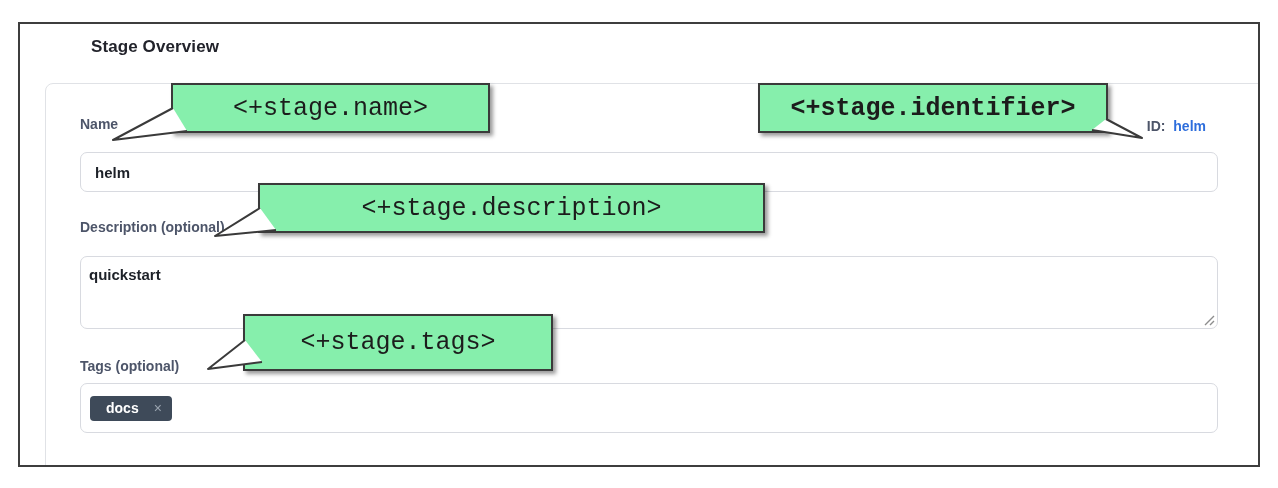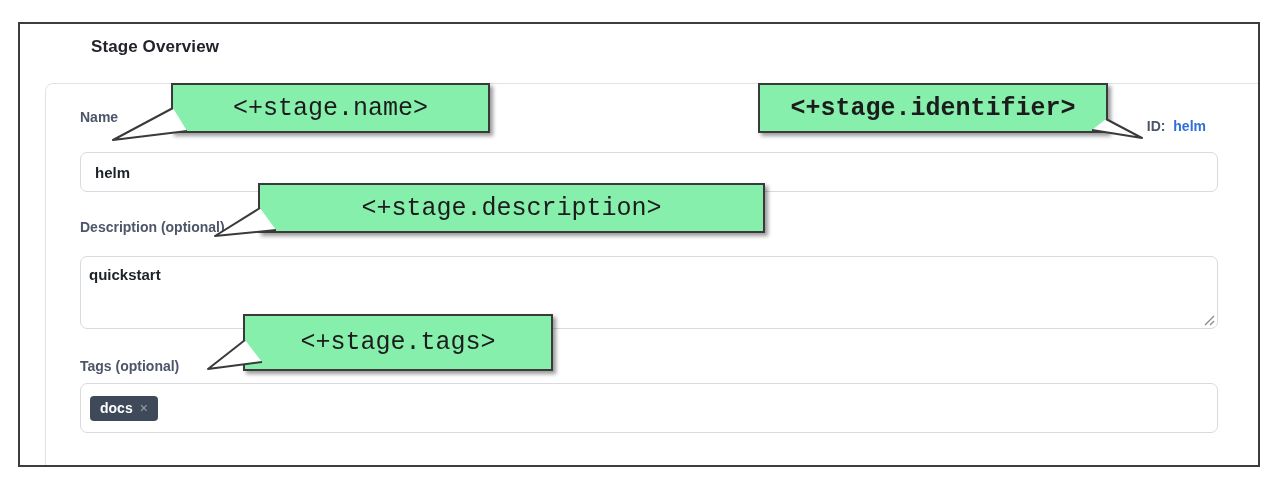--- a/index.html
+++ b/index.html
@@ -10,21 +10,21 @@
     border: 2px solid #3d3d3d; background: #fff; overflow: hidden; }
 
   .section-title { position: absolute; left: 25px; top: 13px; font-size: 17px;
     font-weight: 700; color: #22232b; letter-spacing: .1px; margin-left: 46px; }
 
   .card { position: absolute; left: 25px; top: 59px; width: 1260px; height: 440px;
     border: 1px solid #e0e2e6; border-radius: 8px; background: #fff; }
 
   .field-label { position: absolute; font-size: 14px; font-weight: 600;
     color: #4d5569; z-index: 2; }
-  .lbl-name { left: 60px; top: 85px; }
+  .lbl-name { left: 60px; top: 92px; }
   .lbl-desc { left: 60px; top: 195px; }
   .lbl-tags { left: 60px; top: 334px; }
 
   .id-row { position: absolute; top: 94px; right: 52px; font-size: 14px;
     font-weight: 700; z-index: 2; }
   .id-row .id-key { color: #4d5569; }
   .id-row .id-val { color: #2e6edc; margin-left: 4px; }
 
   .text-input { position: absolute; left: 60px; top: 128px; width: 1138px; height: 40px;
     border: 1px solid #d8dae0; border-radius: 7px; background: #fff; color: #1d2128;
@@ -33,23 +33,23 @@
 
   .desc-wrap { position: absolute; left: 60px; top: 232px; width: 1138px; height: 73px; z-index: 1; }
   .desc-area { width: 100%; height: 100%; border: 1px solid #d8dae0; border-radius: 7px;
     background: #fff; color: #1d2128; font-family: "Liberation Sans", sans-serif;
     font-size: 15px; font-weight: 600; padding: 9px 8px; resize: none; outline: none; }
   .grip { position: absolute; right: 3px; bottom: 3px; width: 12px; height: 12px; cursor: nwse-resize; }
 
   .tags-box { position: absolute; left: 60px; top: 359px; width: 1138px; height: 50px;
     border: 1px solid #d8dae0; border-radius: 7px; background: #fff;
     display: flex; align-items: center; padding: 0 9px; z-index: 1; cursor: text; }
-  .chip { display: inline-flex; align-items: center; gap: 7px; background: #3e4a59;
+  .chip { display: inline-flex; align-items: center; gap: 15px; background: #3e4a59;
     color: #ffffff; font-size: 14px; font-weight: 700; border-radius: 4px;
-    padding: 5px 10px 6px 10px; line-height: 1; }
+    padding: 5px 10px 6px 16px; line-height: 1; }
   .chip .chip-x { color: #9aa4af; font-weight: 400; font-size: 14px; cursor: pointer; }
 
   .callout { position: absolute; background: #86efac; border: 2px solid #3a3a3a;
     box-shadow: 3px 3px 4px rgba(0,0,0,.40); display: flex; align-items: center;
     justify-content: center; font-family: "Liberation Mono", monospace;
     font-size: 25px; color: #1c1c1c; white-space: pre; z-index: 5; }
   .co-name { left: 151px; top: 59px; width: 319px; height: 50px; }
   .co-id   { left: 738px; top: 59px; width: 350px; height: 50px; font-weight: bold; }
   .co-desc { left: 238px; top: 159px; width: 507px; height: 50px; }
   .co-tags { left: 223px; top: 290px; width: 310px; height: 57px; }

